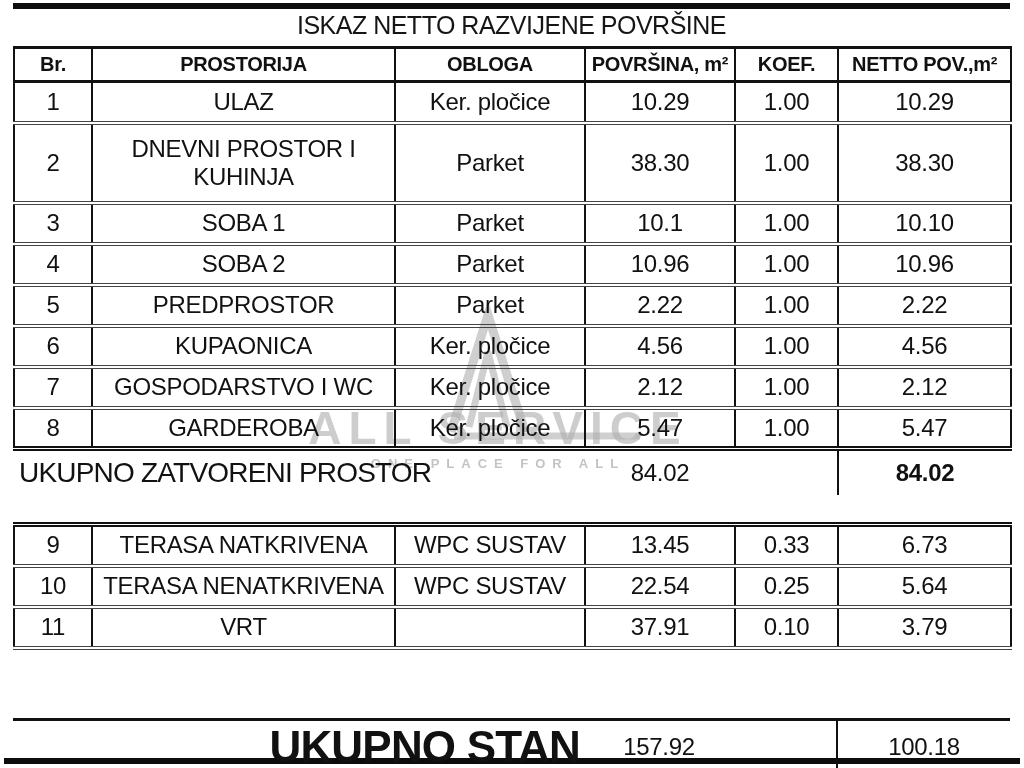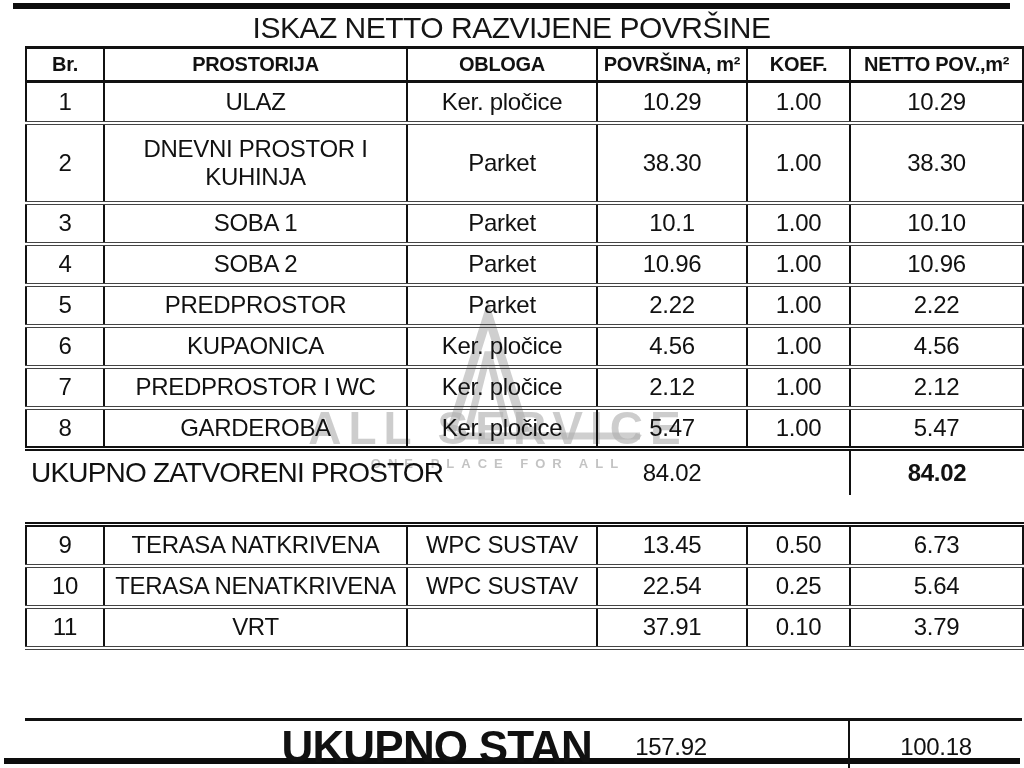--- a/index.html
+++ b/index.html
@@ -6,27 +6,27 @@
   html,body { background:#ffffff; }
   .page {
     position:relative; width:1024px; height:768px; background:#ffffff;
     font-family:"Liberation Sans","DejaVu Sans",sans-serif; color:#111;
     overflow:hidden;
   }
   .topbar { position:absolute; left:13px; top:3px; width:997px; height:6px; background:#0d0d0d; }
   .bottombar { position:absolute; left:4px; top:758px; width:1016px; height:6px; background:#0d0d0d; }
   .title {
     position:absolute; left:13px; top:11px; width:997px; text-align:center;
-    font-size:30px; letter-spacing:-0.5px; color:#151515;
+    font-size:25px; letter-spacing:-0.5px; color:#151515;
   }
   
   .watermark { position:absolute; left:288px; top:283px; width:440px; height:200px; z-index:1; pointer-events:none; }
   
   table.main {
-    position:absolute; left:25px; width:997px; border-collapse:collapse; table-layout:fixed;
+    position:absolute; left:13px; width:997px; border-collapse:collapse; table-layout:fixed;
     z-index:2; background:transparent;
   }
   #tableA { top:46px; }
   #tableB { top:522px; }
   #tableC { top:718px; }
   table.main th, table.main td {
     font-size:24px; text-align:center; vertical-align:middle; letter-spacing:-0.3px;
     overflow:hidden; padding:1px 4px;
   }
   
@@ -134,21 +134,21 @@
       <tr class="r">
         <td>6</td>
         <td>KUPAONICA</td>
         <td>Ker. pločice</td>
         <td>4.56</td>
         <td>1.00</td>
         <td>4.56</td>
       </tr>
       <tr class="r">
         <td>7</td>
-        <td>PREDPROSTOR I WC</td>
+        <td>GOSPODARSTVO I WC</td>
         <td>Ker. pločice</td>
         <td>2.12</td>
         <td>1.00</td>
         <td>2.12</td>
       </tr>
       <tr class="r">
         <td>8</td>
         <td>GARDEROBA</td>
         <td>Ker. pločice</td>
         <td>5.47</td>
@@ -172,21 +172,21 @@
       <col style="width:150px">
         <col style="width:103px">
         <col style="width:173px">
     </colgroup>
     <tbody>
       <tr class="r first">
         <td>9</td>
         <td>TERASA NATKRIVENA</td>
         <td>WPC SUSTAV</td>
         <td>13.45</td>
-        <td>0.50</td>
+        <td>0.33</td>
         <td>6.73</td>
       </tr>
       <tr class="r">
         <td>10</td>
         <td>TERASA NENATKRIVENA</td>
         <td>WPC SUSTAV</td>
         <td>22.54</td>
         <td>0.25</td>
         <td>5.64</td>
       </tr>

